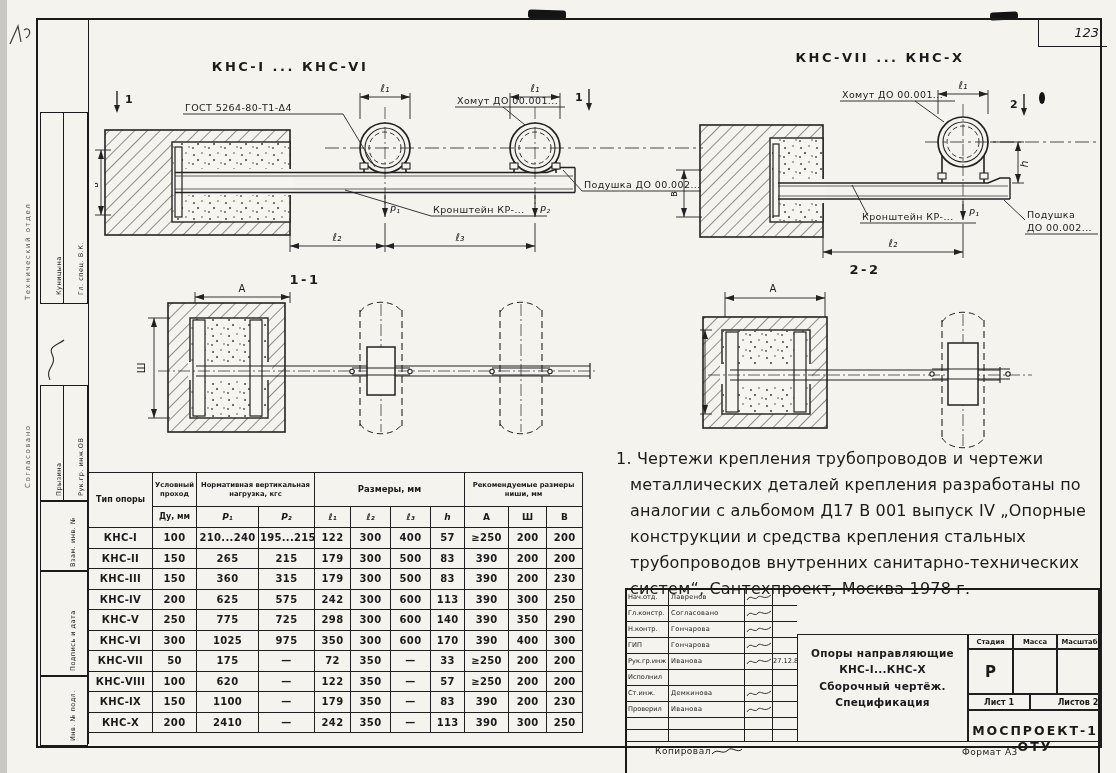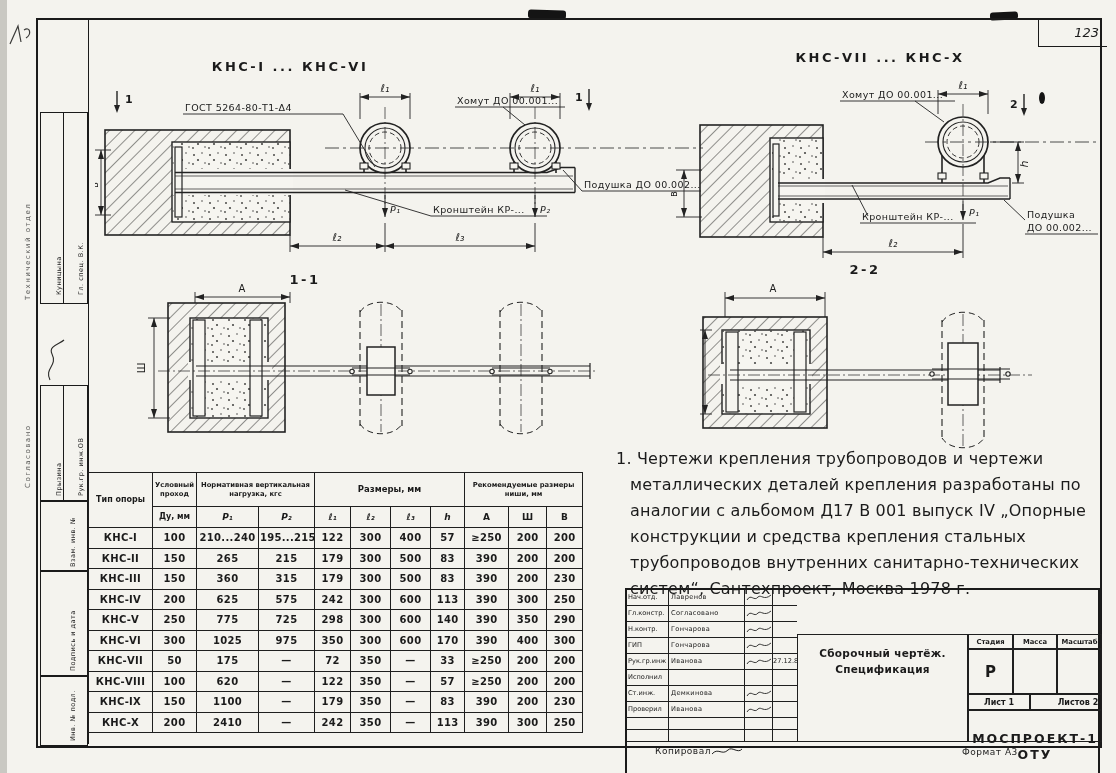--- a/index.html
+++ b/index.html
@@ -45,21 +45,21 @@
   .tb-date{width:24px;font-size:5.6px;}
   .tb-cell{position:absolute;box-sizing:border-box;border:1.2px solid #1f1f1f;}
   .code-cell{left:170px;top:0;width:305px;height:44px;display:flex;align-items:center;justify-content:center;
              font-size:19px;letter-spacing:2px;font-weight:bold;}
   .title-cell{left:170px;top:44px;width:171px;height:108px;text-align:center;font-size:10.5px;
               font-weight:600;padding-top:10px;line-height:1.55;letter-spacing:.3px;}
   .stage-h{top:44px;height:15px;font-size:6.8px;font-weight:700;text-align:center;line-height:14px;}
   .stage-v{top:59px;height:45px;text-align:center;font-size:15px;font-weight:bold;line-height:45px;}
   .sheet-cell{top:104px;height:16px;font-size:8px;font-weight:700;text-align:center;line-height:15px;}
   .org-cell{left:341px;top:120px;width:134px;height:32px;text-align:center;font-size:12.5px;
-            font-weight:bold;letter-spacing:2px;line-height:1.25;padding-top:20px;}
+            font-weight:bold;letter-spacing:2px;line-height:1.25;padding-top:12px;}
   .below-frame{position:absolute;font-size:9px;letter-spacing:.5px;}
 </style>
 </head>
 <body>
 
 <div class="sheet">
   <div class="edge-shade"></div>
 
   <div class="artifact" style="left:528px;top:10px;width:38px;height:9px;transform:rotate(2deg);"></div>
   <div class="artifact" style="left:990px;top:12px;width:28px;height:8px;transform:rotate(-3deg);"></div>
@@ -741,20 +741,21 @@
         <div class="tb-row">
           <span class="tb-role"></span>
           <span class="tb-name"></span>
           <span class="tb-sig"></span>
           <span class="tb-date"></span>
         </div>
       </div>
 
 
     <div class="tb-cell title-cell">
+      <div>Опоры направляющие КНС-I...КНС-X</div>
       <div>Сборочный чертёж.</div>
       <div>Спецификация</div>
     </div>
 
     <div class="tb-cell stage-h" style="left:341px;width:45px;">Стадия</div>
     <div class="tb-cell stage-h" style="left:386px;width:44px;">Масса</div>
     <div class="tb-cell stage-h" style="left:430px;width:45px;">Масштаб</div>
 
     <div class="tb-cell stage-v" style="left:341px;width:45px;">Р</div>
     <div class="tb-cell stage-v" style="left:386px;width:44px;"></div>

